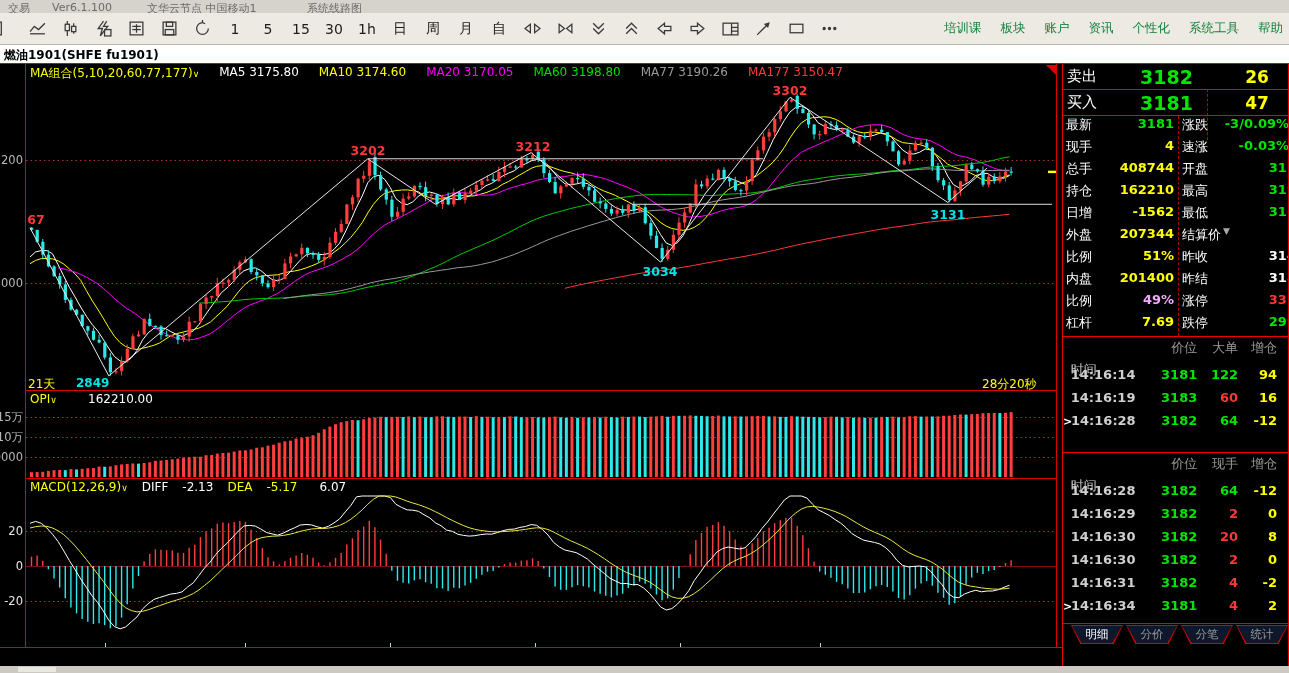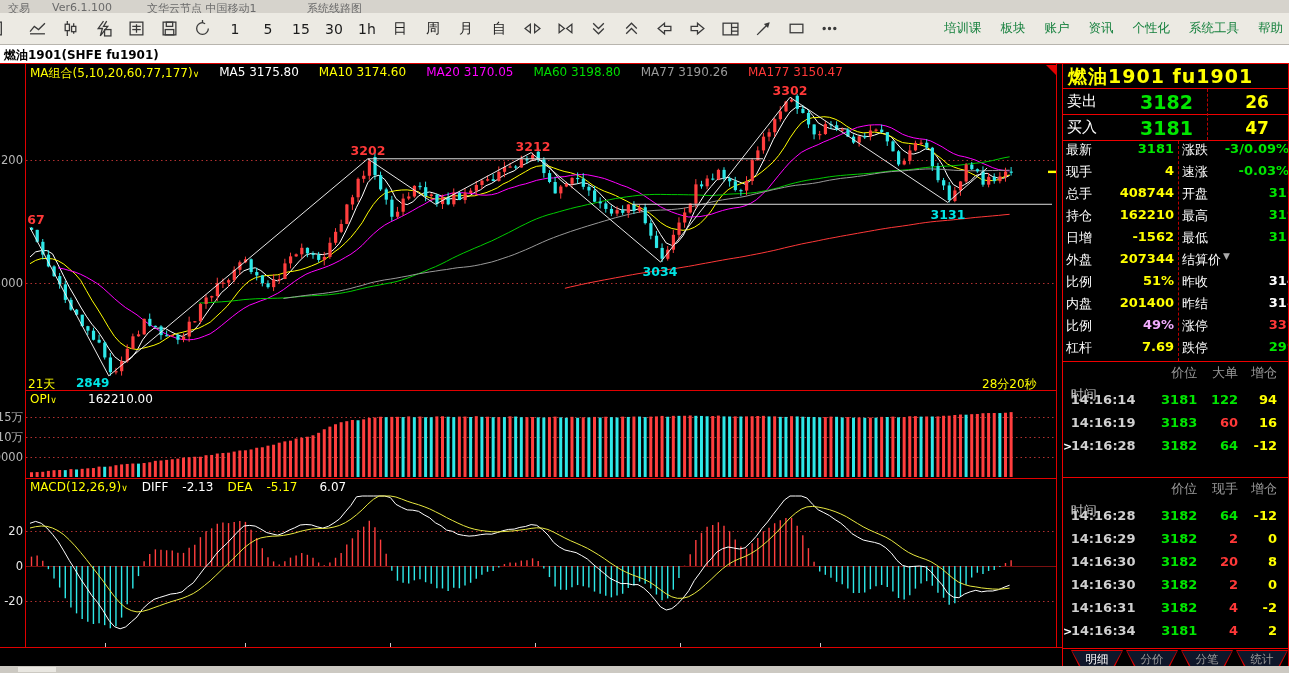--- a/index.html
+++ b/index.html
@@ -983,21 +983,20 @@
       <span style="color:#ffffff;">DIFF</span>
       <span style="color:#ffffff;">-2.13</span>
       <span style="color:#ffff00;">DEA</span>
       <span style="color:#ffff00;">-5.17</span>
       <span style="color:#ffffff;margin-left:8px;">6.07</span>
     </div>
 
   </div>
 
   <div id="quote-panel" style="border-right:1px solid #e00;">
-    <div id="qp-title">燃油1901 fu1901</div>
     <div class="ba-row">
       <span class="ba-label">卖出</span>
       <span class="ba-price">3182</span>
       <span class="ba-qty">26</span>
     </div>
     <div class="ba-row">
       <span class="ba-label">买入</span>
       <span class="ba-price">3181</span>
       <span class="ba-qty">47</span>
     </div>

